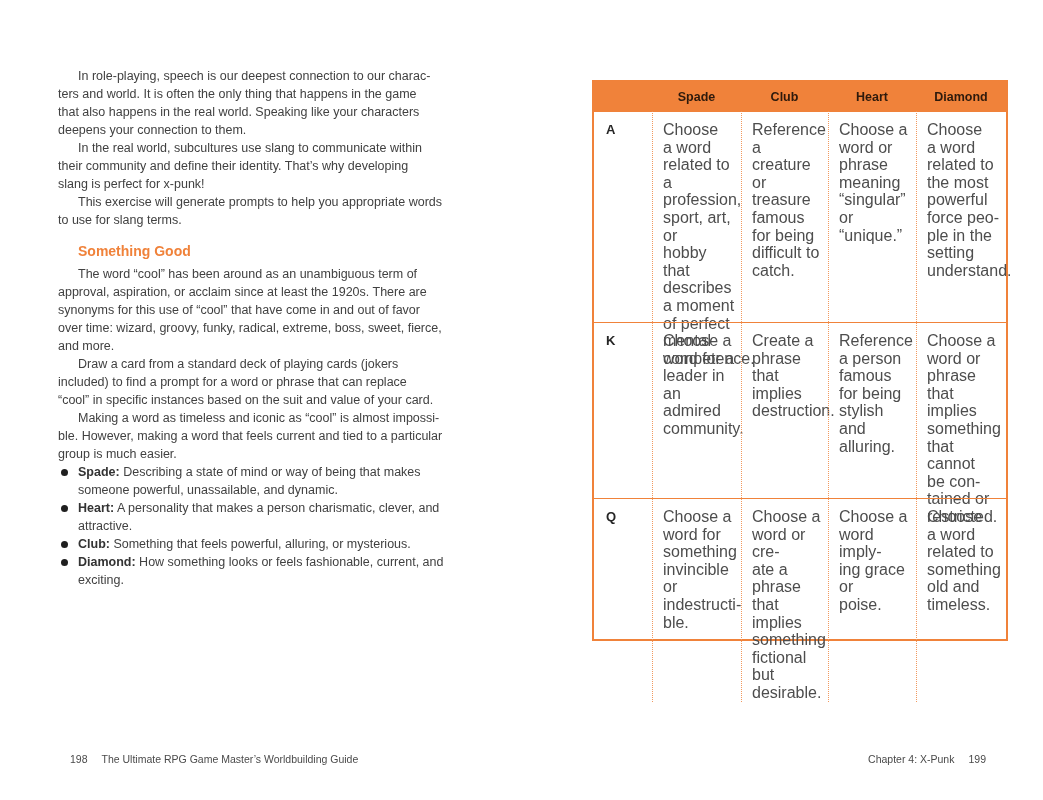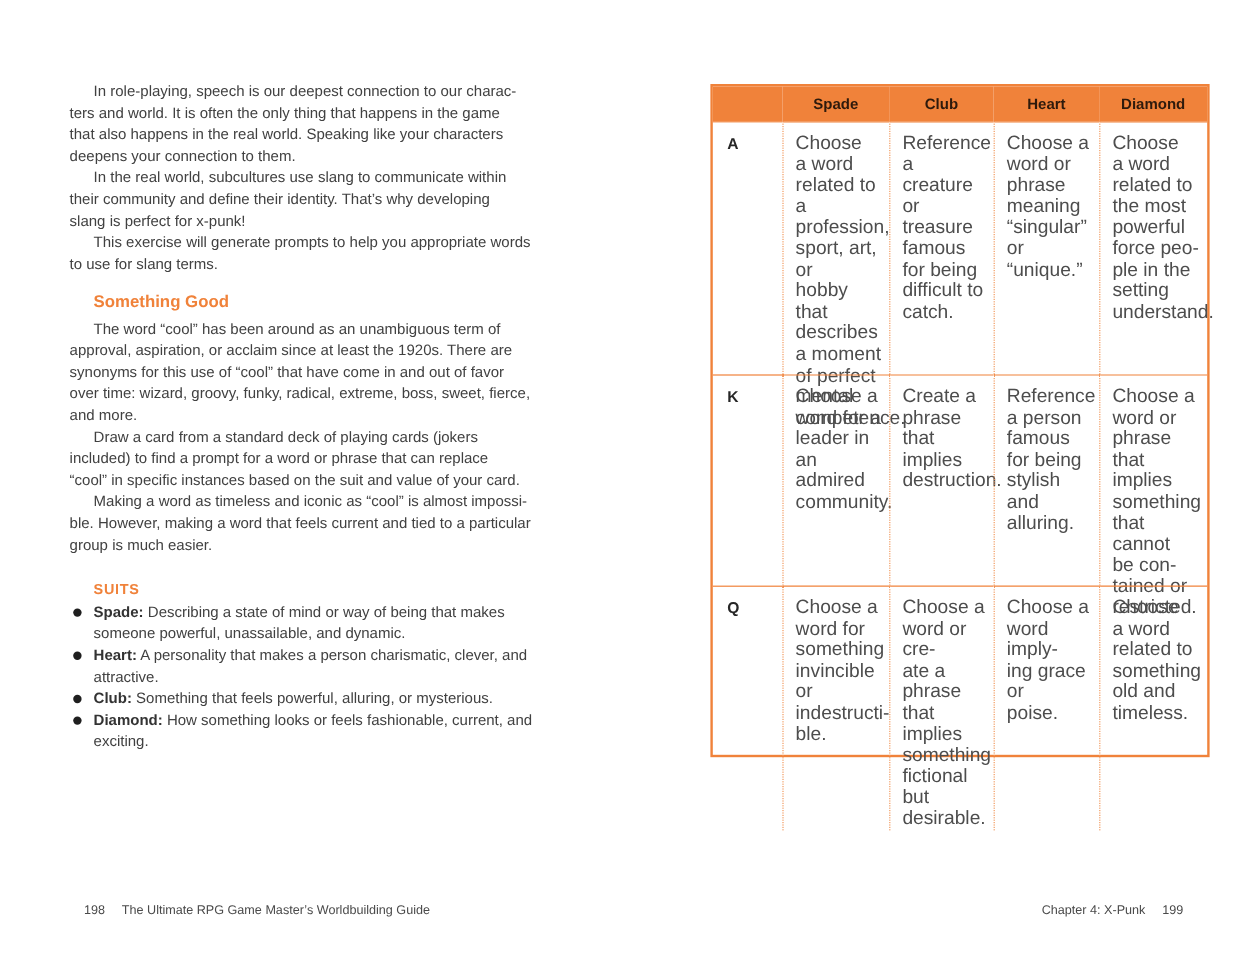--- a/index.html
+++ b/index.html
@@ -34,21 +34,21 @@
   .suit-list{list-style:none;margin:0;padding:0;}
   .suit-item{position:relative;padding-left:20px;margin:0;}
   .suit-bullet{
     position:absolute;left:3px;top:5.5px;width:7px;height:7px;
     border-radius:50%;background:#1f1f1f;
   }
   .suit-label{font-weight:bold;color:#333333;}
   .suit-text{white-space:pre-line;}
   
   .prompt-table{
-    position:absolute;left:592px;top:70px;width:416px;height:561px;
+    position:absolute;left:592px;top:80px;width:416px;height:561px;
     box-sizing:border-box;border:2px solid var(--orange);
     display:grid;
     grid-template-columns:58px 89px 87px 88px 90px;
     grid-template-rows:29px 211px 176px 1fr;
   }
   .th{
     background:var(--orange);display:flex;align-items:center;justify-content:center;
     font-weight:bold;font-size:12.5px;color:var(--header-text);
   }
   .cell{
@@ -89,21 +89,20 @@
 approval, aspiration, or acclaim since at least the 1920s. There are
 synonyms for this use of “cool” that have come in and out of favor
 over time: wizard, groovy, funky, radical, extreme, boss, sweet, fierce,
 and more.</p>
   <p class="para">Draw a card from a standard deck of playing cards (jokers
 included) to find a prompt for a word or phrase that can replace
 “cool” in specific instances based on the suit and value of your card.</p>
   <p class="para">Making a word as timeless and iconic as “cool” is almost impossi-
 ble. However, making a word that feels current and tied to a particular
 group is much easier.</p>
-  <h3 class="suits-heading">SUITS</h3>
   <ul class="suit-list">
     <li class="suit-item">
       <span class="suit-bullet"></span><span class="suit-label">Spade:</span><span class="suit-text"> Describing a state of mind or way of being that makes
 someone powerful, unassailable, and dynamic.</span>
     </li>
     <li class="suit-item">
       <span class="suit-bullet"></span><span class="suit-label">Heart:</span><span class="suit-text"> A personality that makes a person charismatic, clever, and
 attractive.</span>
     </li>
     <li class="suit-item">

